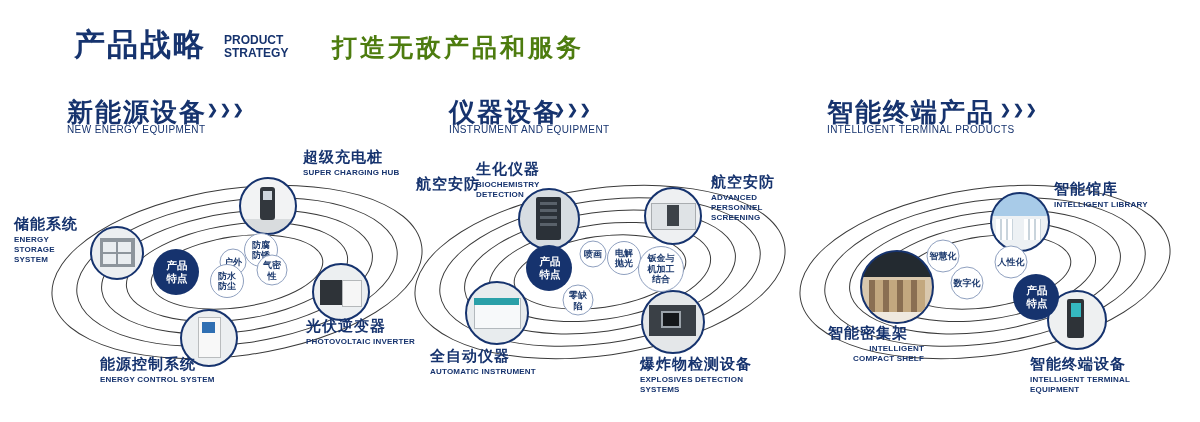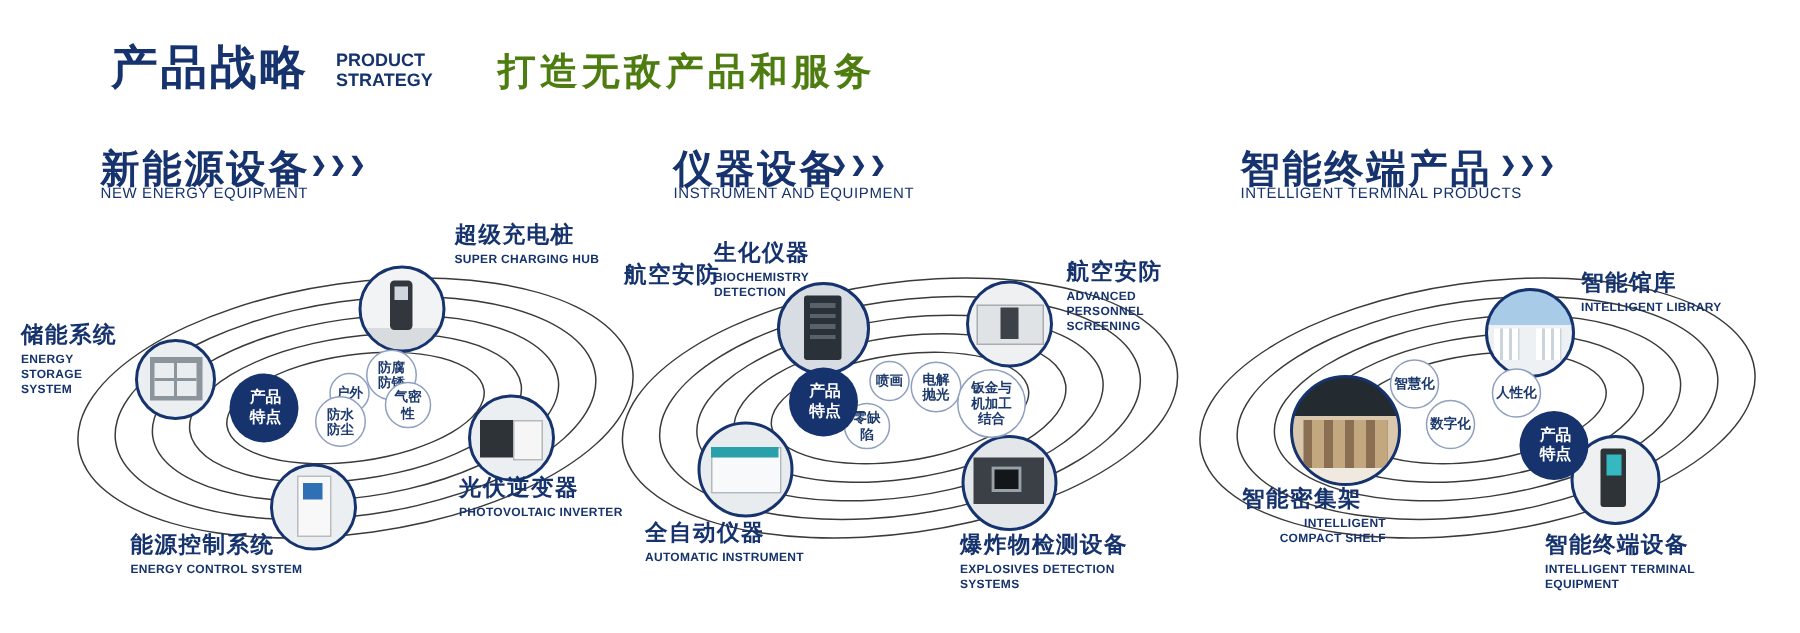--- a/index.html
+++ b/index.html
@@ -153,21 +153,21 @@
     <span class="en">ENERGY STORAGE SYSTEM</span>
   </div>
   <div class="plabel" style="left:303px;top:149px;width:110px">
     <span class="nm">超级充电桩</span>
     <span class="en">SUPER CHARGING HUB</span>
   </div>
   <div class="plabel" style="left:306px;top:318px;width:110px">
     <span class="nm">光伏逆变器</span>
     <span class="en">PHOTOVOLTAIC INVERTER</span>
   </div>
-  <div class="plabel" style="left:87px;top:356px;width:120px">
+  <div class="plabel" style="left:100px;top:356px;width:120px">
     <span class="nm">能源控制系统</span>
     <span class="en">ENERGY CONTROL SYSTEM</span>
   </div>
 
   <div class="badge" style="left:176px;top:272px">
     <span>产品特点</span>
   </div>
   <div class="bub" style="left:233px;top:262px;width:27px;height:27px">
     <span>户外</span>
   </div>
@@ -211,21 +211,21 @@
   </div>
   <div class="bub" style="left:593px;top:254px;width:27px;height:27px">
     <span>喷画</span>
   </div>
   <div class="bub" style="left:624px;top:258px;width:34px;height:34px">
     <span style="width:20px">电解抛光</span>
   </div>
   <div class="bub" style="left:661px;top:269px;width:46px;height:46px">
     <span style="width:30px">钣金与机加工结合</span>
   </div>
-  <div class="bub" style="left:578px;top:284px;width:31px;height:31px">
+  <div class="bub" style="left:578px;top:300px;width:31px;height:31px">
     <span>零缺陷</span>
   </div>
 
   <div class="photo ph-library" style="left:1020px;top:222px;width:60px;height:60px"></div>
   <div class="photo ph-shelf" style="left:897px;top:287px;width:74px;height:74px"></div>
   <div class="photo ph-kiosk" style="left:1077px;top:320px;width:60px;height:60px"></div>
 
   <div class="plabel" style="left:1054px;top:181px;width:110px">
     <span class="nm">智能馆库</span>
     <span class="en">INTELLIGENT LIBRARY</span>

